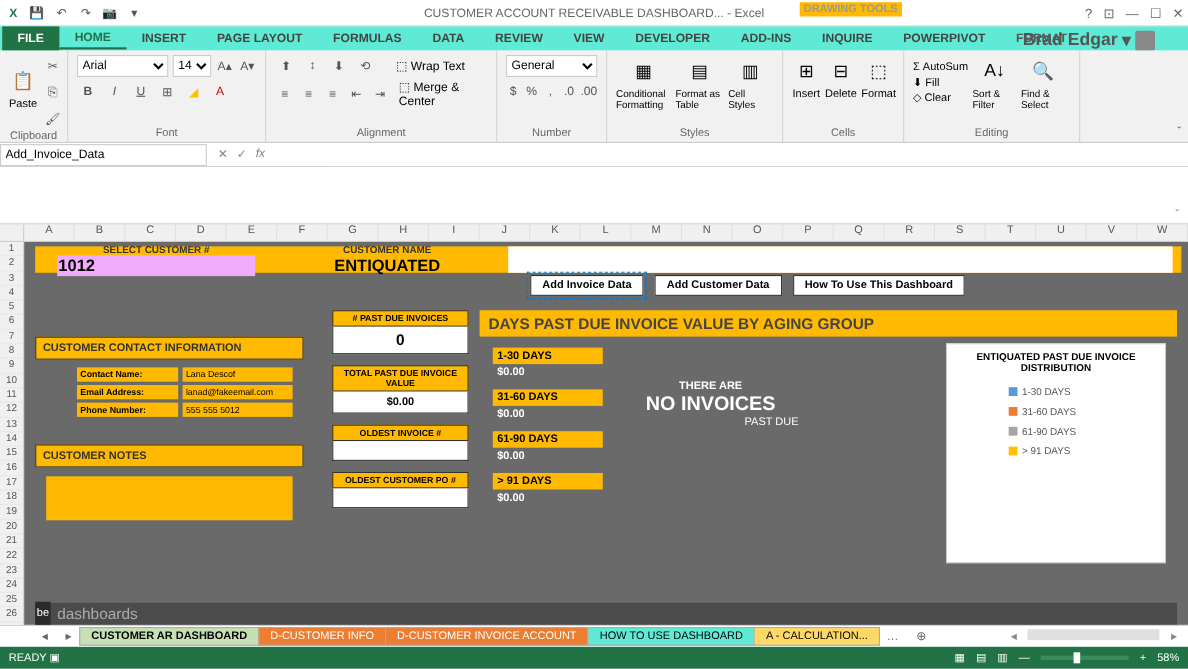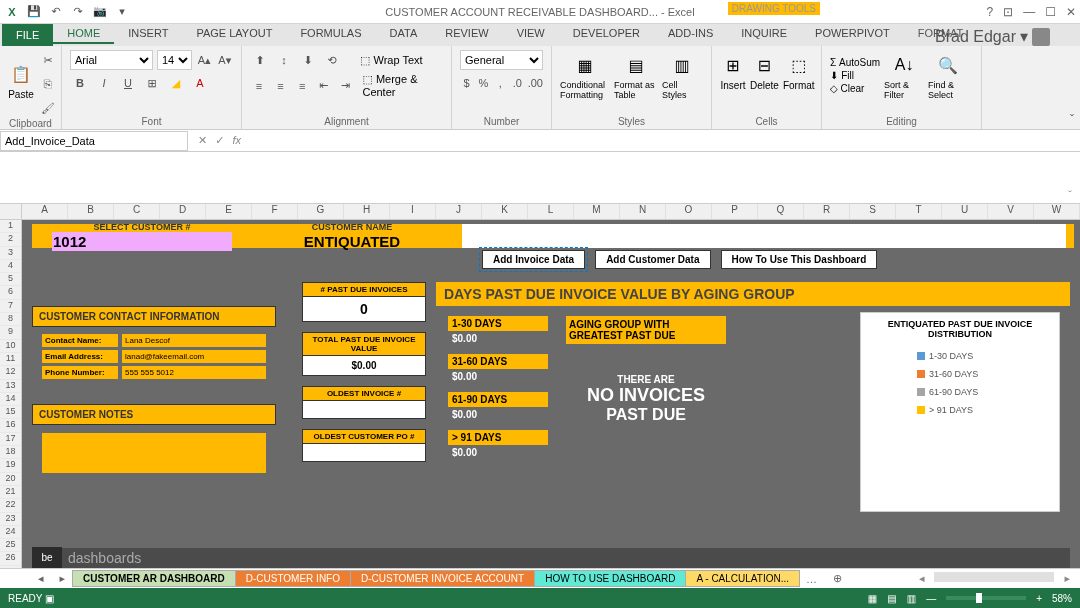--- a/index.html
+++ b/index.html
@@ -4,21 +4,21 @@
 <style>
   * { box-sizing: border-box; margin: 0; padding: 0; font-family: 'Segoe UI', Arial, sans-serif; }
   body { width: 1080px; height: 608px; background: #fff; overflow: hidden; font-size: 11px; }
   
   .titlebar { height: 24px; background: #fff; display: flex; align-items: center; padding: 0 4px; border-bottom: 1px solid #d4d4d4; position: relative; }
   .titlebar .qat { display: flex; gap: 6px; align-items: center; }
   .titlebar .qat span { width: 16px; height: 16px; display: inline-flex; align-items: center; justify-content: center; font-size: 11px; color: #555; }
   .titlebar .title { position: absolute; left: 50%; transform: translateX(-50%); color: #666; font-size: 11px; }
   .titlebar .winctl { position: absolute; right: 4px; display: flex; gap: 10px; color: #666; font-size: 12px; }
   
-  .ribbon-tabs { height: 22px; background: #e5e5e5; display: flex; align-items: flex-start; padding-left: 2px; position: relative; }
+  .ribbon-tabs { height: 22px; background: #5eead4; display: flex; align-items: center; padding-left: 2px; position: relative; font-weight: bold; }
   .ribbon-tabs .tab { padding: 3px 14px; font-size: 11px; color: #444; cursor: pointer; }
   .ribbon-tabs .tab.file { background: #217346; color: #fff; height: 22px; display: flex; align-items: center; }
   .ribbon-tabs .tab.active { border-bottom: 2px solid #217346; color: #217346; }
   .ribbon-tabs .tab.format { color: #555; }
   .ribbon-tabs .dtools { position: absolute; right: 260px; top: -22px; font-size: 10px; color: #999; background: #ffb900; padding: 1px 4px; }
   .ribbon-tabs .user { position: absolute; right: 30px; top: 3px; font-size: 16px; color: #555; display: flex; align-items: center; gap: 4px;}
   .ribbon-tabs .user .avatar { width: 18px; height: 18px; background: #888; border-radius: 2px; }
   
   .ribbon { height: 84px; background: #f1f1f1; border-bottom: 1px solid #ccc; display: flex; position: relative; }
   .group { border-right: 1px solid #d4d4d4; padding: 4px 8px 2px; display: flex; flex-direction: column; justify-content: space-between; }
@@ -59,49 +59,49 @@
   .cust-name .val { text-align: center; font-size: 15px; font-weight: bold; padding: 1px; }
   .dash-btns { position: absolute; top: 30px; left: 460px; display: flex; gap: 10px; }
   .dash-btn { background: #fff; border: 1px solid #333; padding: 3px 10px; font-size: 10px; font-weight: bold; cursor: pointer; }
   .dash-btn.sel { outline: 1px dashed #0078d4; outline-offset: 2px; }
   .refresh-icon { position: absolute; top: 6px; left: 500px; color: #fff; font-size: 12px; }
   
   .left-col { position: absolute; top: 62px; left: 10px; width: 244px; }
   .panel-hdr-y { background: #ffb900; color: #333; font-size: 10px; font-weight: bold; padding: 4px 6px; border: 1px solid #333; }
   .panel-body { background: #6a6a6a; padding: 4px 0; }
   .info-row { display: flex; gap: 4px; margin: 3px 10px; }
-  .info-row .lab { background: #ffb900; width: 76px; font-size: 8px; padding: 2px 3px; font-weight: bold; }
+  .info-row .lab { background: #ffb900; width: 92px; font-size: 8px; padding: 2px 3px; font-weight: bold; margin-left: 28px; }
   .info-row .val { background: #ffb900; flex: 1; font-size: 8px; padding: 2px 3px; }
   .notes-body { background: #ffb900; height: 40px; margin: 4px 10px; }
   
   .mid-col { position: absolute; top: 62px; left: 280px; width: 124px; }
   .metric { margin-bottom: 10px; }
   .metric .hdr { background: #ffb900; font-size: 8px; font-weight: bold; text-align: center; padding: 2px; border: 1px solid #333; }
   .metric .val { background: #fff; text-align: center; font-size: 14px; font-weight: bold; padding: 4px; border: 1px solid #333; border-top: none;}
   .metric .valsm { background: #fff; text-align: center; font-size: 10px; font-weight: bold; padding: 4px; border: 1px solid #333; border-top: none; min-height: 18px;}
   
   .right-panel { position: absolute; top: 62px; left: 414px; right: 10px; background: #6a6a6a; height: 248px; }
   .right-panel .title { background: #ffb900; color: #444; font-size: 14px; font-weight: bold; padding: 4px 8px; }
   .aging-col { position: absolute; top: 34px; left: 12px; width: 100px; }
   .aging-row { margin-bottom: 8px; }
   .aging-row .lab { background: #ffb900; font-size: 10px; font-weight: bold; padding: 2px 4px; }
   .aging-row .val { color: #fff; font-size: 10px; font-weight: bold; padding: 2px 4px; }
   .aging-greatest { position: absolute; top: 34px; left: 130px; width: 160px; }
   .aging-greatest .hdr { background: #ffb900; font-size: 10px; font-weight: bold; padding: 3px; text-align: left; }
   .aging-greatest .body { text-align: center; padding: 30px 0; }
   .aging-greatest .body .l1 { color: #fff; font-size: 10px; font-weight: bold; }
   .aging-greatest .body .l2 { color: #fff; font-size: 18px; font-weight: bold; }
-  .aging-greatest .body .l3 { color: #fff; font-size: 16px; font-weight: bold; }
+  .aging-greatest .body .l3 { color: #fff; font-size: 10px; font-weight: normal; text-align: right; }
   .chart-box { position: absolute; top: 30px; right: 10px; width: 200px; height: 200px; background: #fff; border: 1px solid #ccc; padding: 6px; }
   .chart-box .ctitle { font-size: 9px; font-weight: bold; text-align: center; margin-bottom: 8px; }
   .legend-item { display: flex; align-items: center; gap: 4px; padding: 4px 0 4px 50px; font-size: 9px; color: #555; }
   .legend-item .sw { width: 8px; height: 8px; }
   
   .footer-bar { position: absolute; bottom: 0; left: 10px; right: 10px; height: 20px; background: #4b4b4b; display: flex; align-items: center; }
-  .footer-bar .logo { width: 30px; height: 22px; background: #2b2b2b; color: #fff; text-align: center; line-height: 22px; font-size: 10px; }
+  .footer-bar .logo { width: 14px; height: 22px; background: #2b2b2b; color: #fff; text-align: center; line-height: 22px; font-size: 10px; }
   .footer-bar .txt { color: #aaa; font-size: 14px; padding-left: 6px; }
   
   .sheet-tabs { height: 20px; background: #fff; border-top: 1px solid #ccc; display: flex; align-items: center; padding-left: 30px; gap: 0; }
   .sheet-tabs .nav { padding: 0 8px; color: #666; }
   .sheet-tab { padding: 2px 10px; font-size: 10px; border: 1px solid #aaa; margin-left: -1px; cursor: pointer; }
   .sheet-tab.green { background: #c6e0b4; font-weight: bold; }
   .sheet-tab.orange { background: #ed7d31; color: #fff; }
   .sheet-tab.gray { background: #5eead4; }
   .sheet-tab.yellow { background: #ffd966; }
   .sheet-tabs .add { padding: 0 10px; color: #666; }
@@ -438,21 +438,20 @@
           <div class="aging-row">
               <div class="lab">61-90 DAYS</div>
               <div class="val">$0.00</div>
             </div>
           <div class="aging-row">
               <div class="lab">&gt; 91 DAYS</div>
               <div class="val">$0.00</div>
             </div>
         </div>
         <div class="aging-greatest">
-          <div class="hdr">AGING GROUP WITH GREATEST PAST DUE</div>
           <div class="body">
             <div class="l1">THERE ARE</div>
             <div class="l2">NO INVOICES</div>
             <div class="l3">PAST DUE</div>
           </div>
         </div>
         <div class="chart-box">
           <div class="ctitle">ENTIQUATED PAST DUE INVOICE DISTRIBUTION</div>
           <div class="legend-item">
               <span class="sw" style="background:#5b9bd5;"></span>

